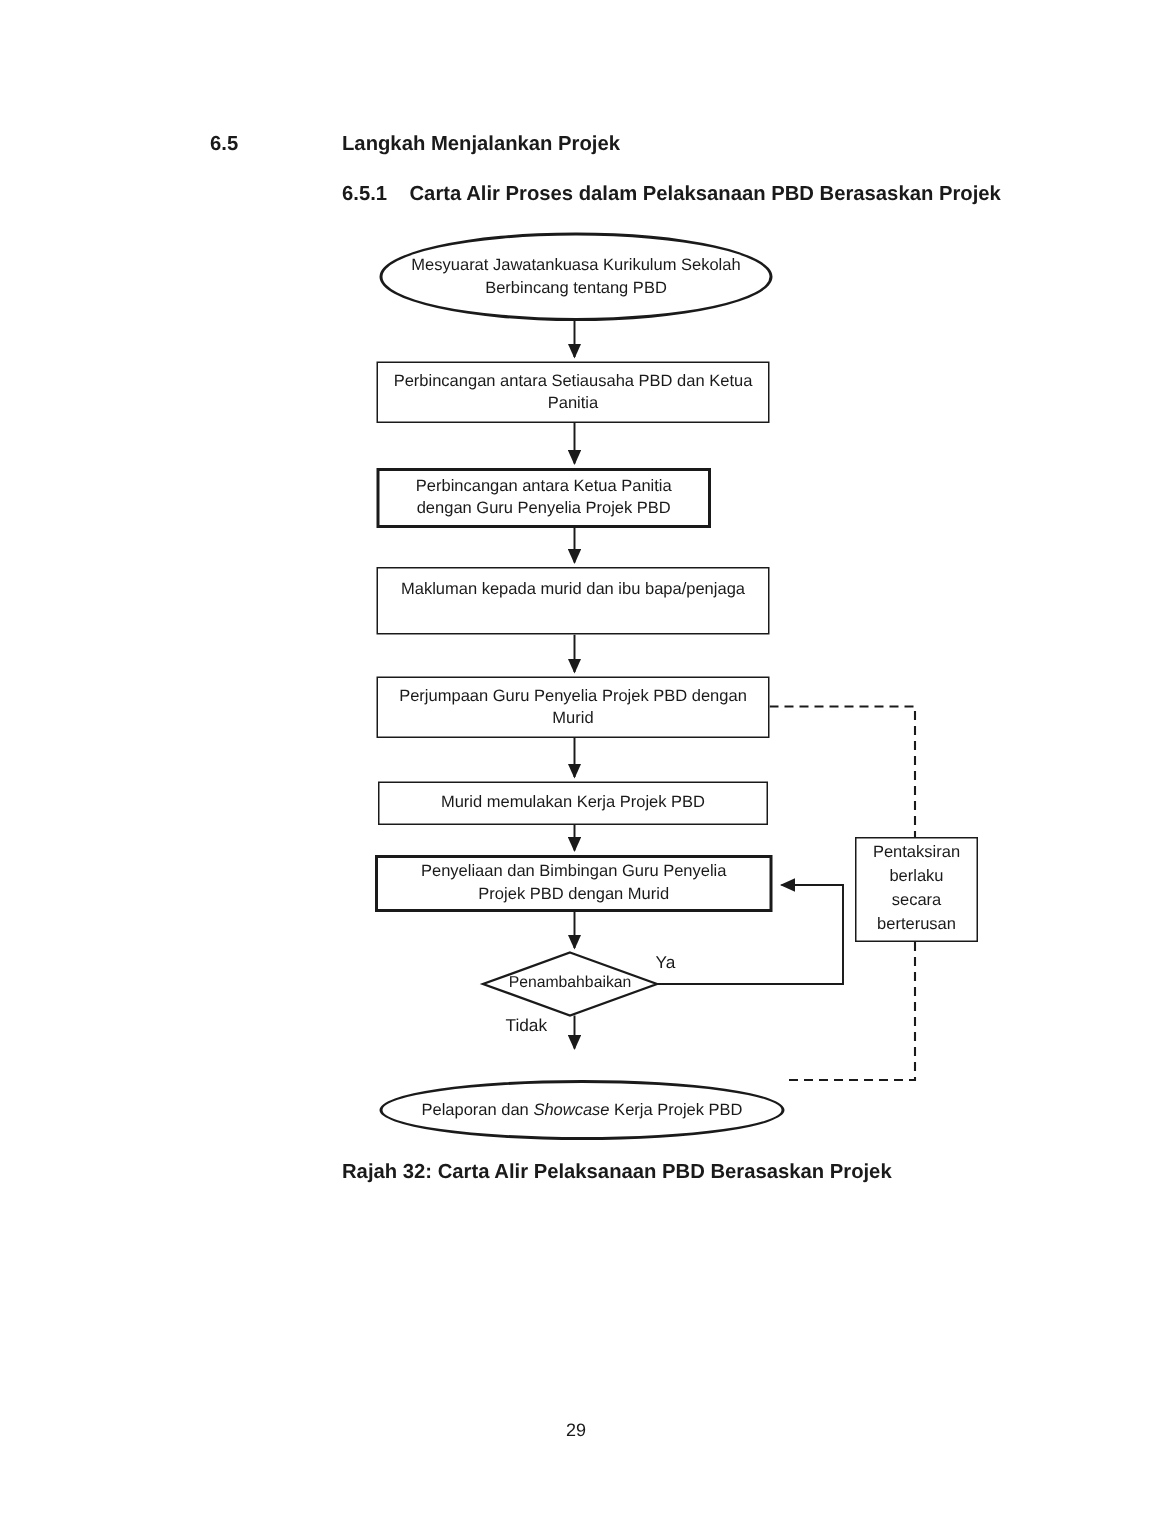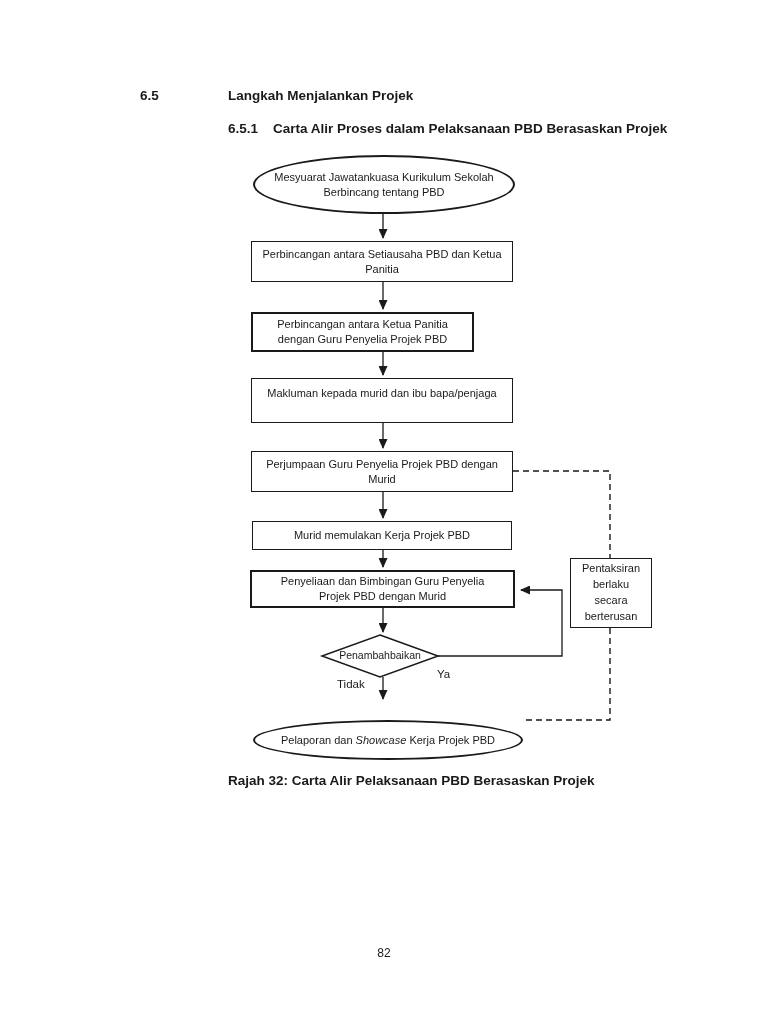--- a/index.html
+++ b/index.html
@@ -50,21 +50,21 @@
     text-align: center;
     font-size: 10.5px;
     color: #1a1a1a;
   }
   .edge-label {
     position: absolute;
     font-size: 11.5px;
     color: #1a1a1a;
     white-space: nowrap;
   }
-  .label-ya    { left: 437px; top: 636px; margin-top: 32px; }
+  .label-ya    { left: 437px; top: 636px; }
   .label-tidak { left: 337px; top: 678px; }
 
   .page-number {
     position: absolute;
     left: 0; top: 946px; width: 768px;
     text-align: center;
     font-size: 12px;
   }
   svg.connectors { position: absolute; left: 0; top: 0; }
   .it { font-style: italic; }
@@ -139,15 +139,15 @@
   <div class="node oval node-end">
     <span><span>Pelaporan dan </span><span class="it">Showcase</span><span> Kerja Projek PBD</span></span>
   </div>
 
   <div class="node rect node-side">
     <span>Pentaksiran berlaku secara berterusan</span>
   </div>
 
   <span class="abs caption" style="left:228px; top:773px;">Rajah 32: Carta Alir Pelaksanaan PBD Berasaskan Projek</span>
 
-  <div class="page-number">82</div>
+  <div class="page-number">29</div>
 
 </div>
 
 </body></html>

